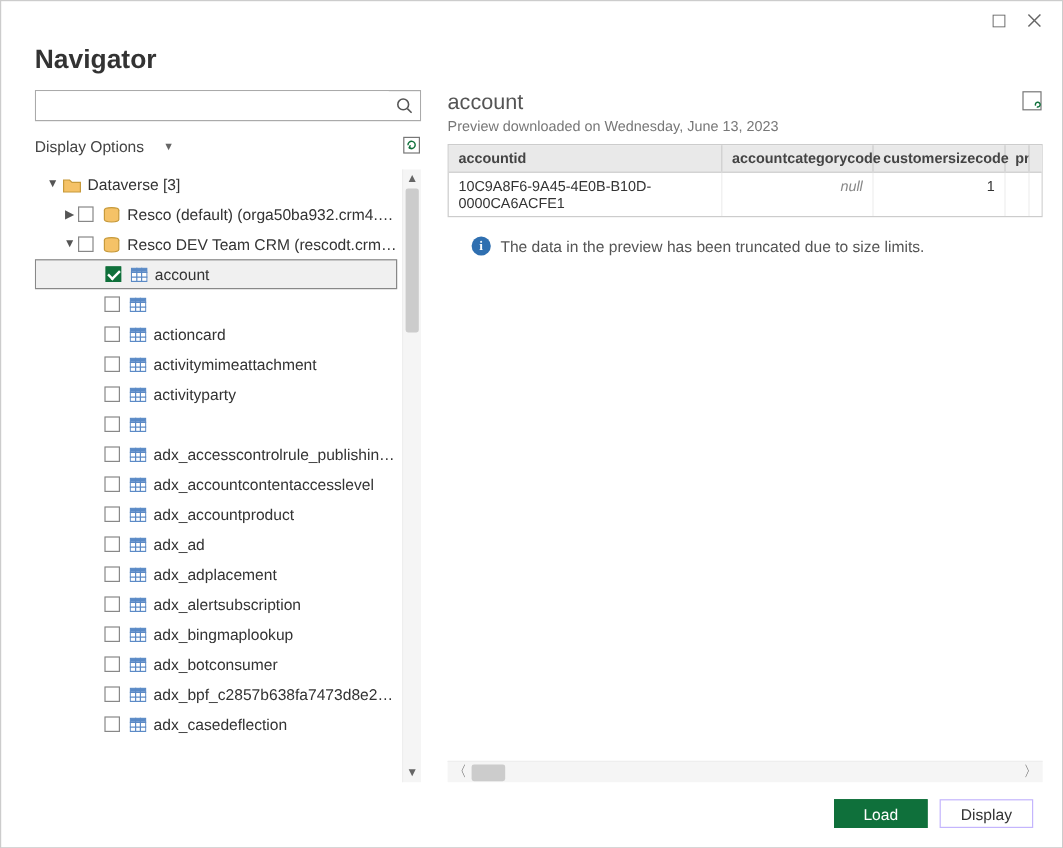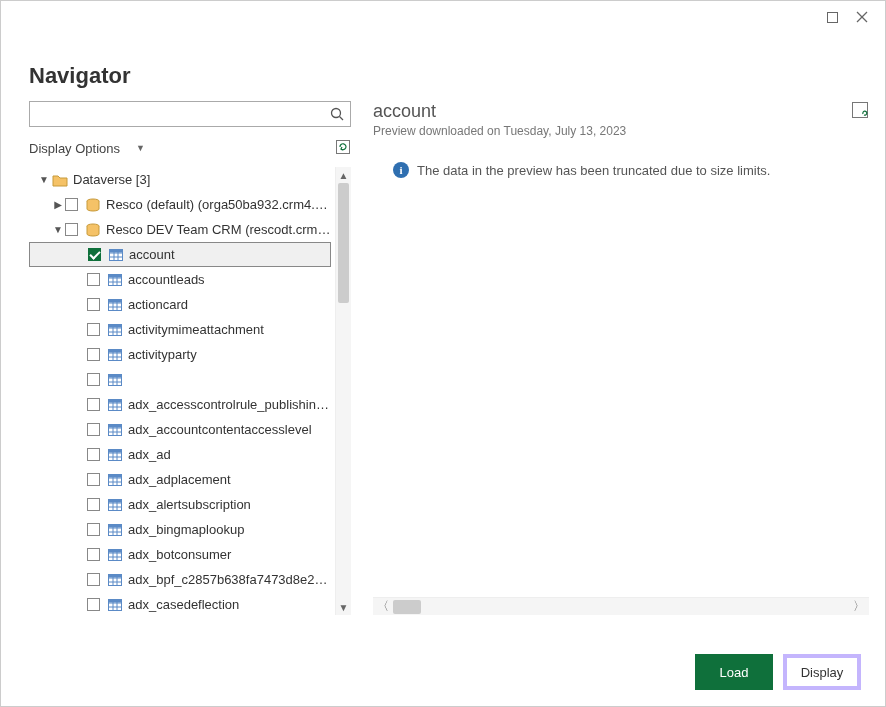--- a/index.html
+++ b/index.html
@@ -31,21 +31,20 @@
     width: 30px;
     height: 24px;
     display: flex;
     align-items: center;
     justify-content: center;
     color: #666;
     cursor: pointer;
   }
   .header {
     padding: 4px 28px 12px 28px;
-    margin-top: 26px;
   }
   .header h1 {
     margin: 0;
     font-size: 22px;
     font-weight: 600;
     color: #333;
   }
   .body {
     flex: 1;
     display: flex;
@@ -279,28 +278,27 @@
   .hscroll .hthumb { position:absolute;left:0;top:2px;height:14px;width:28px;background:#ccc;border-radius:2px; }
 
   .footer {
     display:flex;
     justify-content:flex-end;
     gap:10px;
     padding:14px 24px 16px 24px;
   }
   .btn {
     min-width:78px;
-    height:36px;
-    border:4px solid #c4b5fd;
+    height:24px;
+    border:1px solid #c4b5fd;
     background:#fff;
     color:#333;
     font-size:13px;
     cursor:pointer;
     padding:0 12px;
-    margin-top:25px;
   }
   .btn.primary {
     background:#0f703b;
     border-color:#0f703b;
     color:#fff;
   }
 </style>
 </head>
 <body>
 
@@ -406,21 +404,20 @@
               <span class="icon-slot">
                 <svg width="14" height="12">
                   <rect x="0.5" y="0.5" width="13" height="11" fill="#fff" stroke="#5b8ac6"></rect>
                   <line x1="0" y1="4" x2="14" y2="4" stroke="#5b8ac6"></line>
                   <line x1="0" y1="8" x2="14" y2="8" stroke="#5b8ac6"></line>
                   <line x1="5" y1="0" x2="5" y2="12" stroke="#5b8ac6"></line>
                   <line x1="9" y1="0" x2="9" y2="12" stroke="#5b8ac6"></line>
                   <rect x="0.5" y="0.5" width="13" height="3" fill="#5b8ac6"></rect>
                 </svg>
               </span>
-              <span class="label">accountleads</span>
             </div>
             <div class="node-row indent-2">
               <span class="toggle"></span>
               <span class="chk"></span>
               <span class="icon-slot">
                 <svg width="14" height="12">
                   <rect x="0.5" y="0.5" width="13" height="11" fill="#fff" stroke="#5b8ac6"></rect>
                   <line x1="0" y1="4" x2="14" y2="4" stroke="#5b8ac6"></line>
                   <line x1="0" y1="8" x2="14" y2="8" stroke="#5b8ac6"></line>
                   <line x1="5" y1="0" x2="5" y2="12" stroke="#5b8ac6"></line>
@@ -496,20 +493,35 @@
                 <svg width="14" height="12">
                   <rect x="0.5" y="0.5" width="13" height="11" fill="#fff" stroke="#5b8ac6"></rect>
                   <line x1="0" y1="4" x2="14" y2="4" stroke="#5b8ac6"></line>
                   <line x1="0" y1="8" x2="14" y2="8" stroke="#5b8ac6"></line>
                   <line x1="5" y1="0" x2="5" y2="12" stroke="#5b8ac6"></line>
                   <line x1="9" y1="0" x2="9" y2="12" stroke="#5b8ac6"></line>
                   <rect x="0.5" y="0.5" width="13" height="3" fill="#5b8ac6"></rect>
                 </svg>
               </span>
               <span class="label">adx_accountcontentaccesslevel</span>
+            </div>
+            <div class="node-row indent-2">
+              <span class="toggle"></span>
+              <span class="chk"></span>
+              <span class="icon-slot">
+                <svg width="14" height="12">
+                  <rect x="0.5" y="0.5" width="13" height="11" fill="#fff" stroke="#5b8ac6"></rect>
+                  <line x1="0" y1="4" x2="14" y2="4" stroke="#5b8ac6"></line>
+                  <line x1="0" y1="8" x2="14" y2="8" stroke="#5b8ac6"></line>
+                  <line x1="5" y1="0" x2="5" y2="12" stroke="#5b8ac6"></line>
+                  <line x1="9" y1="0" x2="9" y2="12" stroke="#5b8ac6"></line>
+                  <rect x="0.5" y="0.5" width="13" height="3" fill="#5b8ac6"></rect>
+                </svg>
+              </span>
+              <span class="label">adx_accountproduct</span>
             </div>
             <div class="node-row indent-2">
               <span class="toggle"></span>
               <span class="chk"></span>
               <span class="icon-slot">
                 <svg width="14" height="12">
                   <rect x="0.5" y="0.5" width="13" height="11" fill="#fff" stroke="#5b8ac6"></rect>
                   <line x1="0" y1="4" x2="14" y2="4" stroke="#5b8ac6"></line>
                   <line x1="0" y1="8" x2="14" y2="8" stroke="#5b8ac6"></line>
                   <line x1="5" y1="0" x2="5" y2="12" stroke="#5b8ac6"></line>
@@ -618,30 +630,44 @@
           <div class="arrow">▼</div>
         </div>
       </div>
 
     </div>
 
     <div class="right-pane">
       <div class="preview-header">
         <div class="ph-text">
           <h2>account</h2>
-          <div class="sub">Preview downloaded on Tuesday, July 13, 2023</div>
+          <div class="sub">Preview downloaded on Wednesday, June 13, 2023</div>
         </div>
         <div class="ph-icon">
           <svg width="18" height="18">
               <rect x="1.5" y="1.5" width="15" height="15" fill="none" stroke="#777"></rect>
               <path d="M12 13 a2 2 0 1 1 1 1" fill="none" stroke="#0f703b" stroke-width="1.2"></path>
             </svg>
         </div>
       </div>
 
+      <div class="grid">
+        <div class="grid-head">
+          <div class="col col-a">accountid</div>
+          <div class="col col-b">accountcategorycode</div>
+          <div class="col col-c">customersizecode</div>
+          <div class="col col-d" style="overflow:hidden;">pr</div>
+        </div>
+        <div class="grid-row">
+          <div class="cell col-a">10C9A8F6-9A45-4E0B-B10D-0000CA6ACFE1</div>
+          <div class="cell col-b right"><span class="null">null</span></div>
+          <div class="cell col-c right">1</div>
+          <div class="cell col-d"></div>
+        </div>
+      </div>
 
       <div class="trunc-msg">
         <div class="info-icon">i</div>
         <span>The data in the preview has been truncated due to size limits.</span>
       </div>
 
       <div class="hscroll">
         <div class="harrow">〈</div>
         <div class="htrack">
           <div class="hthumb"></div>

